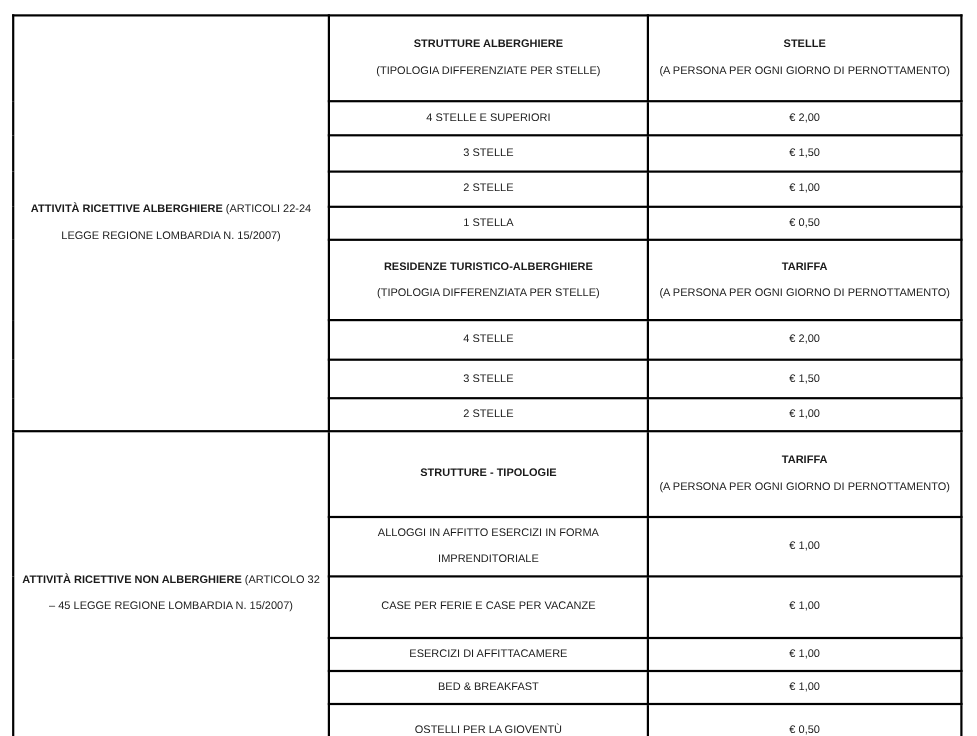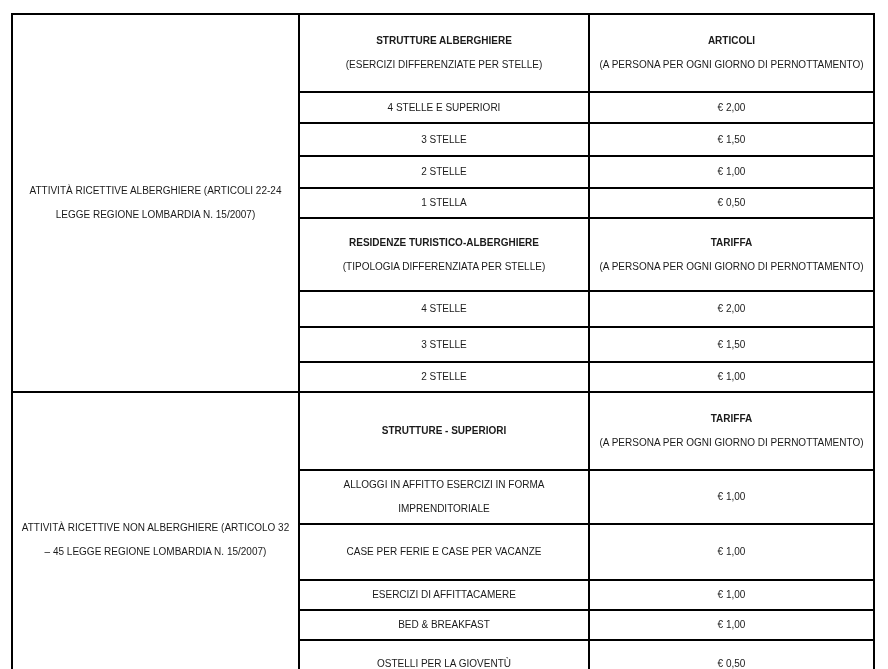--- a/index.html
+++ b/index.html
@@ -38,21 +38,21 @@
     line-height: 23px;
   }
   td.hdr {
     line-height: 25px;
     padding: 2px 4px;
   }
   td.hdr-top {
     vertical-align: top;
     padding-top: 9px;
   }
-  .b { font-weight: normal; margin-top: 16px; }
+  .b { font-weight: bold; margin-top: 16px; }
   .hdr-title { font-weight: bold; }
   td.lbl { padding: 2px 4px; line-height: 23px; }
 </style>
 </head>
 <body>
 
 <div class="page">
   <table class="tariff">
     <colgroup>
       <col style="width:287px">
@@ -61,24 +61,24 @@
     </colgroup>
 
     <tbody>
         <tr style="height:78px">
       <td class="cat" rowspan="9">
         <span class="b">ATTIVITÀ RICETTIVE ALBERGHIERE</span>
         <span>(ARTICOLI 22-24 LEGGE REGIONE LOMBARDIA N. 15/2007)</span>
       </td>
       <td class="hdr">
         <div class="hdr-title">STRUTTURE ALBERGHIERE</div>
-        <div>(ESERCIZI DIFFERENZIATE PER STELLE)</div>
+        <div>(TIPOLOGIA DIFFERENZIATE PER STELLE)</div>
       </td>
       <td class="hdr">
-        <div class="hdr-title">ARTICOLI</div>
+        <div class="hdr-title">STELLE</div>
         <div>(A PERSONA PER OGNI GIORNO DI PERNOTTAMENTO)</div>
       </td>
     </tr>
     <tr style="height:31px">
       <td class="lbl">4 STELLE E SUPERIORI</td>
       <td>€ 2,00</td>
     </tr>
     <tr style="height:33px">
       <td class="lbl">3 STELLE</td>
       <td>€ 1,50</td>
@@ -113,21 +113,21 @@
       <td class="lbl">2 STELLE</td>
       <td>€ 1,00</td>
     </tr>
 
     <tr style="height:78px">
       <td class="cat" rowspan="6">
         <span class="b">ATTIVITÀ RICETTIVE NON ALBERGHIERE</span>
         <span>(ARTICOLO 32 – 45 LEGGE REGIONE LOMBARDIA N. 15/2007)</span>
       </td>
       <td class="hdr hdr-top">
-        <div class="hdr-title">STRUTTURE - SUPERIORI</div>
+        <div class="hdr-title">STRUTTURE - TIPOLOGIE</div>
       </td>
       <td class="hdr">
         <div class="hdr-title">TARIFFA</div>
         <div>(A PERSONA PER OGNI GIORNO DI PERNOTTAMENTO)</div>
       </td>
     </tr>
     <tr style="height:54px">
       <td class="lbl">ALLOGGI IN AFFITTO ESERCIZI IN FORMA IMPRENDITORIALE</td>
       <td>€ 1,00</td>
     </tr>

